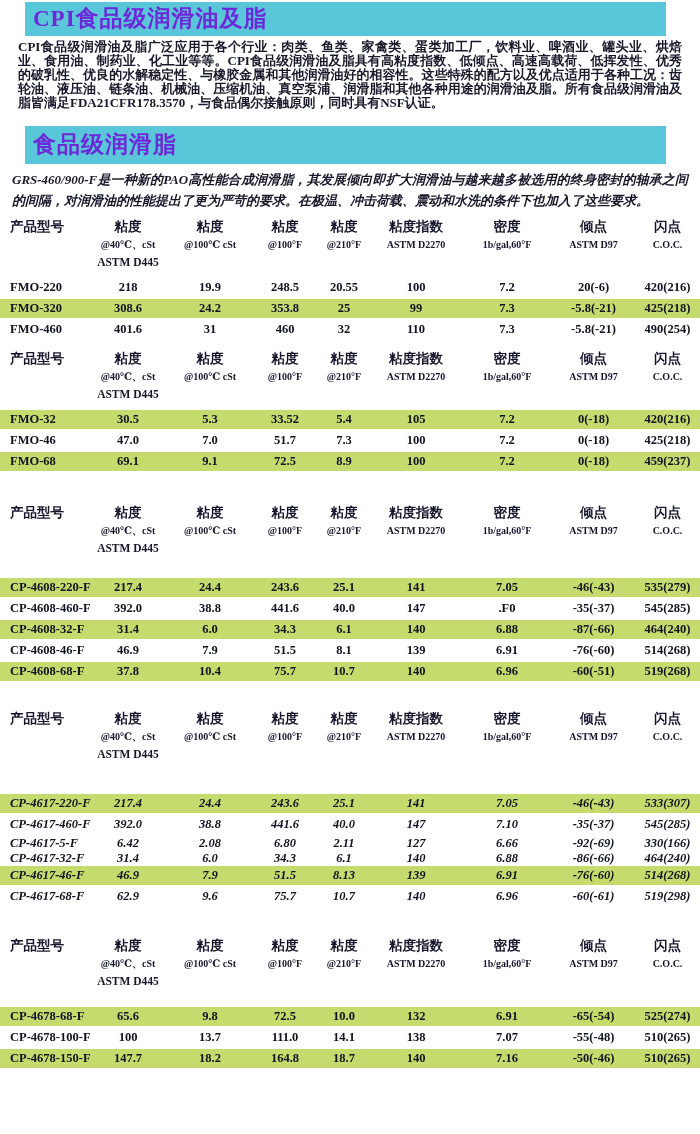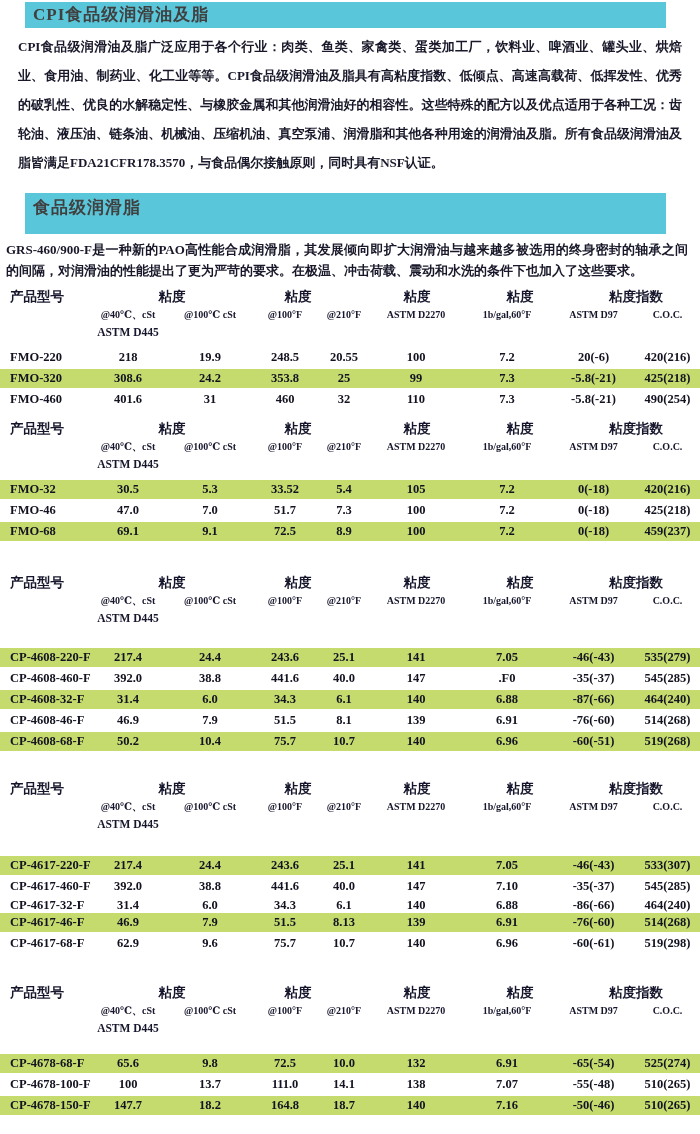--- a/index.html
+++ b/index.html
@@ -6,59 +6,59 @@
   body{
     width:700px;min-height:1134px;background:#ffffff;
     font-family:"Liberation Serif","DejaVu Serif",serif;
     color:#18182a;
   }
   .page{width:700px;overflow:hidden;}
   .banner{
     margin:2px 34px 0 25px;
     background:var(--banner-bg,#5ac6da);
     padding:1px 8px 2px 8px;
-    font-size:17px;font-weight:bold;color:#404040;
+    font-size:23px;font-weight:bold;color:#6d28d9;
     letter-spacing:1px;
   }
-  .banner.second{margin-top:6px;padding-top:3px;padding-bottom:15px;}
+  .banner.second{margin-top:6px;padding-top:3px;padding-bottom:4px;}
   .body-text{
-    font-size:13px;font-weight:bold;line-height:29px;
+    font-size:13px;font-weight:bold;line-height:14px;
     margin:4px 18px 16px 18px;text-align:justify;color:#18182a;
   }
-  .body-text.grease{margin:6px 12px 0 6px;line-height:20.5px;}
+  .body-text.grease{margin:6px 12px 0 12px;line-height:20.5px;font-style:italic;}
   .body-text.mid{margin:20px 6px 0 4px;text-indent:27px;line-height:21px;}
   
   .spec-table{width:700px;}
   .spec-table .hrow,.spec-table .trow{
     display:grid;
     grid-template-columns:88px 80px 84px 66px 52px 92px 90px 83px 65px;
     align-items:center;
   }
   .spec-table .cell{
     text-align:center;font-weight:bold;white-space:nowrap;
     overflow:visible;
   }
   .spec-table .cell.product{text-align:left;padding-left:10px;}
   .spec-table .hrow.l1 .cell{font-size:13.5px;color:#16162c;}
   .spec-table .hrow.l2 .cell{font-size:10px;color:#16162c;}
   .spec-table .hrow.l3 .cell{font-size:11.5px;color:#16162c;}
   .spec-table .hrow{height:17px;}
-  .spec-table .hrow.l1{height:19px;gap:44px;}
+  .spec-table .hrow.l1{height:19px;}
   .spec-table .rows{margin-top:8px;}
   .spec-table .trow{height:19px;margin-bottom:2px;font-size:12.5px;color:#121220;}
   .spec-table .trow.hl{background:var(--row-hl,#c5db6e);}
   .spec-table .trow.tight{height:15px;margin-bottom:0;}
   
   .spec-table.t0{margin-top:6px;}
   .spec-table.t1{margin-top:10px;}
   .spec-table.t2{margin-top:32px;}
   .spec-table.t3{margin-top:28px;}
   .spec-table.t4{margin-top:30px;}
   .spec-table.t2 .rows{margin-top:22px;}
-  .spec-table.t3 .rows{margin-top:24px;}
+  .spec-table.t3 .rows{margin-top:32px;font-style:italic;}
   .spec-table.t4 .rows{margin-top:18px;}
 </style>
 </head>
 <body style="--banner-bg: #5ac6da; --row-hl: #c5db6e;">
 
 <div class="page">
 
   <div class="banner">
     <span>CPI食品级润滑油及脂</span>
   </div>
@@ -288,21 +288,21 @@
           <div class="cell">7.9</div>
           <div class="cell">51.5</div>
           <div class="cell">8.1</div>
           <div class="cell">139</div>
           <div class="cell">6.91</div>
           <div class="cell">-76(-60)</div>
           <div class="cell">514(268)</div>
         </div>
         <div class="trow hl">
           <div class="cell product">CP-4608-68-F</div>
-          <div class="cell">50.2</div>
+          <div class="cell">37.8</div>
           <div class="cell">10.4</div>
           <div class="cell">75.7</div>
           <div class="cell">10.7</div>
           <div class="cell">140</div>
           <div class="cell">6.96</div>
           <div class="cell">-60(-51)</div>
           <div class="cell">519(268)</div>
         </div>
       </div>
     </div>
@@ -356,20 +356,31 @@
         <div class="trow">
           <div class="cell product">CP-4617-460-F</div>
           <div class="cell">392.0</div>
           <div class="cell">38.8</div>
           <div class="cell">441.6</div>
           <div class="cell">40.0</div>
           <div class="cell">147</div>
           <div class="cell">7.10</div>
           <div class="cell">-35(-37)</div>
           <div class="cell">545(285)</div>
+        </div>
+        <div class="trow tight">
+          <div class="cell product">CP-4617-5-F</div>
+          <div class="cell">6.42</div>
+          <div class="cell">2.08</div>
+          <div class="cell">6.80</div>
+          <div class="cell">2.11</div>
+          <div class="cell">127</div>
+          <div class="cell">6.66</div>
+          <div class="cell">-92(-69)</div>
+          <div class="cell">330(166)</div>
         </div>
         <div class="trow tight">
           <div class="cell product">CP-4617-32-F</div>
           <div class="cell">31.4</div>
           <div class="cell">6.0</div>
           <div class="cell">34.3</div>
           <div class="cell">6.1</div>
           <div class="cell">140</div>
           <div class="cell">6.88</div>
           <div class="cell">-86(-66)</div>

